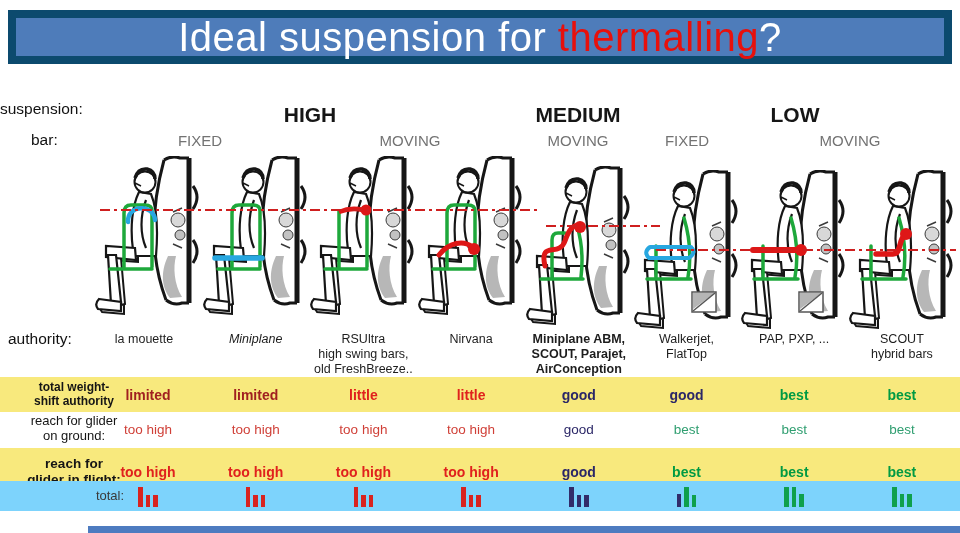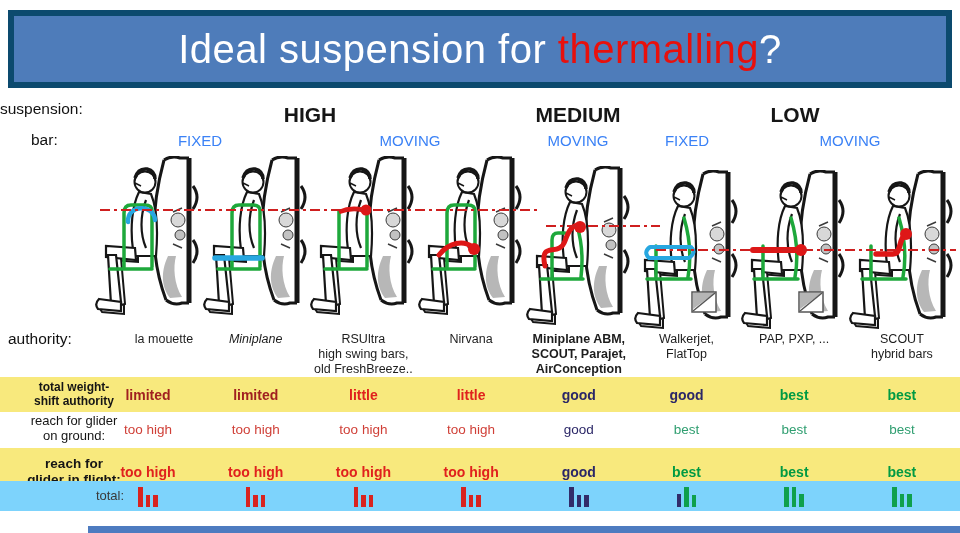--- a/index.html
+++ b/index.html
@@ -1,26 +1,26 @@
 <!DOCTYPE html>
 <html><head>
 <meta charset="utf-8">
 <style>
   html,body{margin:0;padding:0;background:#fff;}
   .stage{position:relative;width:960px;height:533px;background:#fff;overflow:hidden;
          font-family:"Liberation Sans", sans-serif;color:#1c1c1c;}
-  .title-bar{position:absolute;left:8px;top:10px;width:944px;height:78px;
-      background:#4e7cba;border:6px solid #0c4a6e;box-sizing:border-box;
+  .title-bar{position:absolute;left:8px;top:10px;width:944px;height:54px;
+      background:#4e7cba;border:8px solid #0c4a6e;box-sizing:border-box;
       display:flex;align-items:center;justify-content:center;}
   .title-bar .t{font-size:40px;letter-spacing:0.5px;white-space:pre;}
   .t-white{color:#ffffff;}
   .t-red{color:#e8100c;}
   .side-label{position:absolute;font-size:15.5px;color:#111;}
   .group-label{position:absolute;width:160px;text-align:center;font-size:21px;font-weight:bold;color:#161616;}
-  .bar-label{position:absolute;width:120px;text-align:center;font-size:15px;color:#3b82f6;}
+  .bar-label{position:absolute;width:120px;text-align:center;font-size:15px;color:#737373;}
   .figure{position:absolute;width:107px;height:176px;}
   .caption{position:absolute;width:128px;text-align:center;font-size:12.5px;line-height:1.18;
            color:#1d1d1d;white-space:pre-line;}
   .dash-overlay{position:absolute;left:0;top:0;width:960px;height:533px;pointer-events:none;z-index:6;}
   .trow{position:absolute;left:0;width:960px;box-sizing:border-box;}
   .trow .rlabel{position:absolute;left:0;top:0;height:100%;width:148px;display:flex;
         align-items:center;justify-content:center;text-align:center;line-height:1.15;
         white-space:pre-line;color:#151515;}
   .trow .cell{position:absolute;top:0;height:100%;width:106px;display:flex;
         align-items:center;justify-content:center;text-align:left;}
@@ -268,21 +268,21 @@
  <path d="M52,44 C46,60 46,78 52,92" fill="none" stroke="#161616" stroke-width="2.2"></path>
  <circle cx="51" cy="26" r="10.5" fill="#fff" stroke="#161616" stroke-width="2"></circle>
  <path d="M41,22 Q44,12 53,13 Q61,15 61,23" fill="none" stroke="#161616" stroke-width="3.5"></path>
  <path d="M41,27 l6,3" stroke="#161616" stroke-width="1.5" fill="none"></path>
      <path d="M14,109 L58,109 M23,107 L23,76 M55,107 C58,90 57,68 51,48" stroke="#1ea83b" stroke-width="3.5" fill="none" stroke-linecap="round" stroke-linejoin="round"></path>
           <path d="M28,84 L45,84 C53,84 51,70 56,66" stroke="#de1717" stroke-width="5.5" fill="none" stroke-linecap="round"></path>
           <circle cx="58" cy="64" r="6" fill="#de1717"></circle>
         </svg></div>
     </div>
   <div id="captions">
-      <div class="caption" style="left: 100px; top: 332px;">la mouette</div>
+      <div class="caption" style="left: 80px; top: 332px;">la mouette</div>
       <div class="caption" style="left: 191.7px; top: 332px; font-style: italic;">Miniplane</div>
       <div class="caption" style="left: 299.4px; top: 332px;">RSUltra
 high swing bars,
 old FreshBreeze..</div>
       <div class="caption" style="left: 407.1px; top: 332px;">Nirvana</div>
       <div class="caption" style="left: 514.8px; top: 332px; font-weight: bold;">Miniplane ABM,
 SCOUT, Parajet,
 AirConception</div>
       <div class="caption" style="left: 622.5px; top: 332px;">Walkerjet,
 FlatTop</div>

